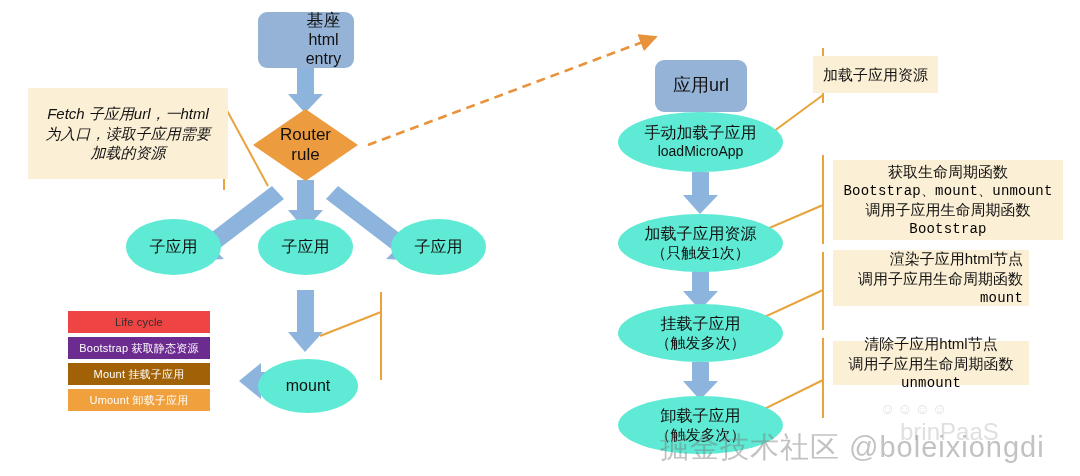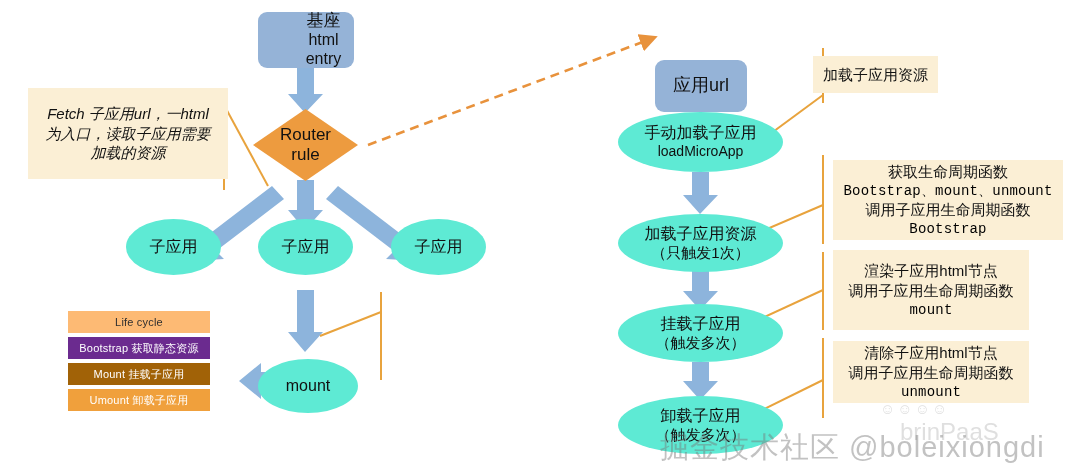--- a/index.html
+++ b/index.html
@@ -103,21 +103,21 @@
     box-sizing: border-box;
     display: flex;
     align-items: center;
     justify-content: center;
     font-size: 11px;
     height: 22px;
     margin-bottom: 4px;
     color: #ffffff;
     letter-spacing: 0.2px;
   }
-  .legend-row.lc { background: #fdba74; color: #2f2f2f; }
+  .legend-row.lc { background: #ef4444; color: #2f2f2f; }
   .legend-row.bs { background: #6B2B8F; }
   .legend-row.mt { background: #a16207; }
   .legend-row.um { background: #F0A03C; }
 
   
   .watermark {
     position: absolute;
     color: rgba(120,120,120,0.45);
     font-size: 29px;
     white-space: nowrap;
@@ -284,27 +284,27 @@
     <div>加载子应用资源</div>
   </div>
 
   <div class="note" style="left:833px; top:160px; width:230px; height:80px;">
     <div>获取生命周期函数</div>
     <div class="code">Bootstrap、mount、unmount</div>
     <div>调用子应用生命周期函数</div>
     <div class="code">Bootstrap</div>
   </div>
 
-  <div class="note" style="left:833px; top:250px; width:196px; height:80px;">
+  <div class="note" style="left:833px; top:250px; width:196px; height:56px;align-items:flex-end;">
     <div>渲染子应用html节点</div>
     <div>调用子应用生命周期函数</div>
     <div class="code">mount</div>
   </div>
 
-  <div class="note" style="left:833px; top:341px; width:196px; height:62px;">
+  <div class="note" style="left:833px; top:341px; width:196px; height:44px;">
     <div>清除子应用html节点</div>
     <div>调用子应用生命周期函数</div>
     <div class="code">unmount</div>
   </div>
 
   <div class="wm-faces" style="left:880px; top:400px;">☺☺☺☺</div>
   <div class="wm-logo" style="left:900px; top:418px;">brinPaaS</div>
   <div class="watermark" style="left:660px; top:428px;">掘金技术社区 @boleixiongdi</div>
 
 </div>

